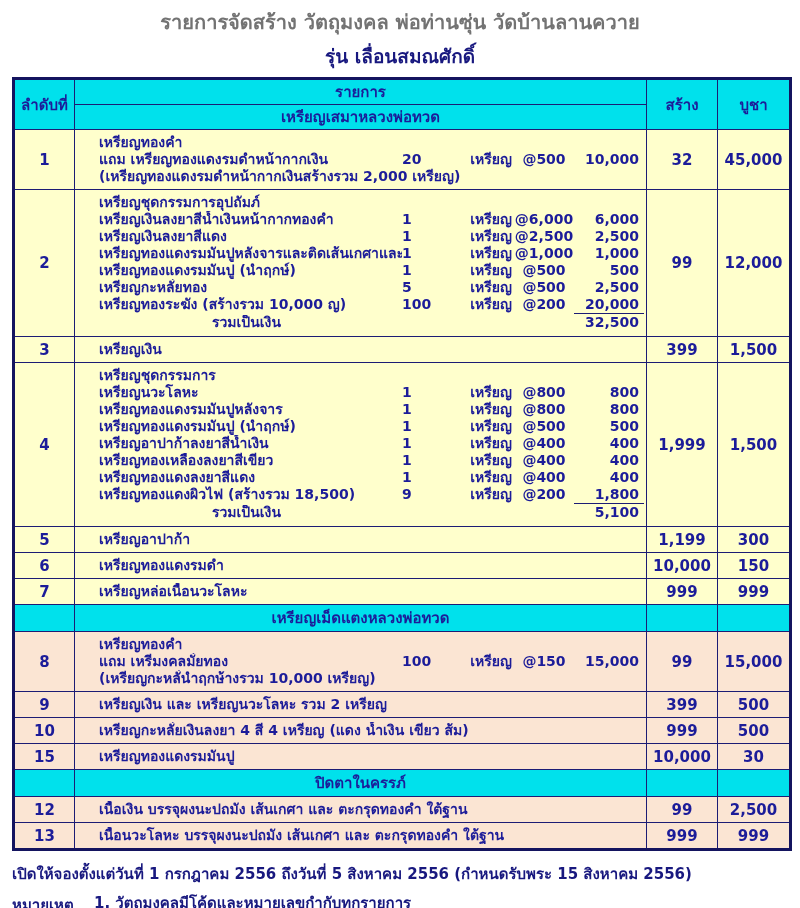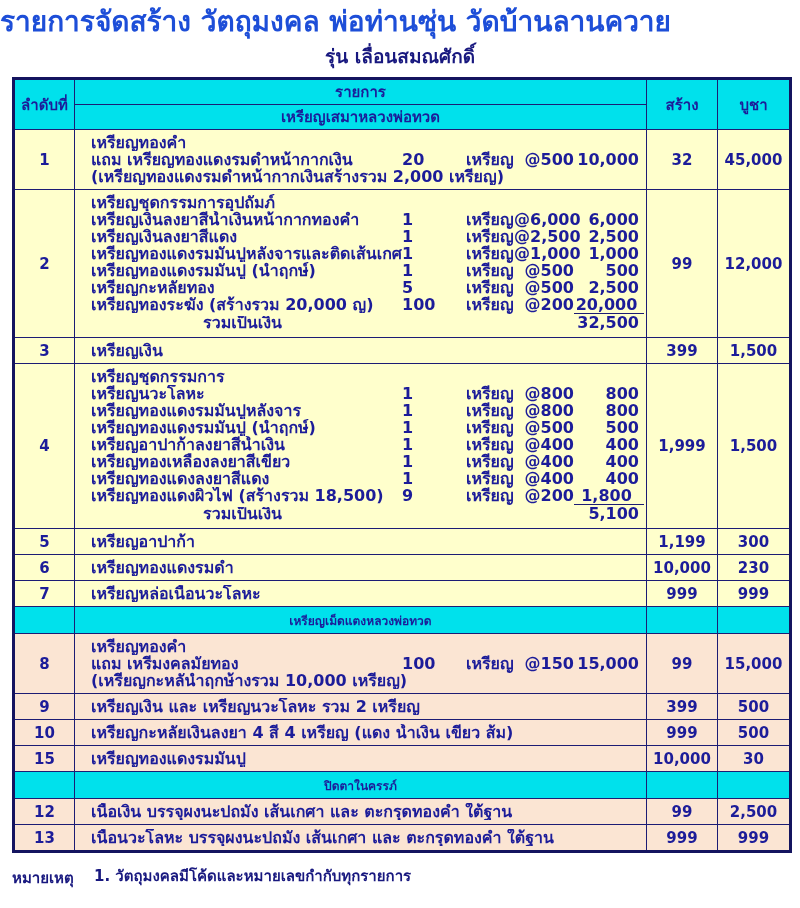--- a/index.html
+++ b/index.html
@@ -3,61 +3,61 @@
 <meta charset="utf-8">
 <style>
   html,body{margin:0;padding:0;background:#ffffff;}
   body{
     width:800px;height:908px;overflow:hidden;
     font-family:"DejaVu Sans","Liberation Sans",sans-serif;
     color:#1c1c99;font-weight:bold;
     -webkit-font-smoothing:antialiased;
   }
   .page-title{
-    padding-top:9px;font-size:28px;line-height:26px;color:#1d4ed8;
+    text-align:center;padding-top:9px;font-size:20px;line-height:26px;color:#737373;
   }
   .page-subtitle{
     text-align:center;margin-top:9px;font-size:19px;line-height:25px;color:#18187f;
   }
   table.amulet{
     border-collapse:collapse;table-layout:fixed;
     margin:8px 11px 0 12px;width:777px;
     border:3px solid #14145f;
   }
   col.c-no{width:61px;}
   col.c-item{width:572px;}
   col.c-made{width:71px;}
   col.c-worship{width:73px;}
   th,td{border:1.5px solid #1c1c74;padding:0;}
   thead th{
     background:#00e1ec;font-size:15px;font-weight:bold;color:#1c1c99;
     height:23px;text-align:center;vertical-align:middle;
   }
   tr.section-row td{
     background:#00e1ec;height:26px;text-align:center;vertical-align:middle;
-    font-size:12px;
+    font-size:15px;
   }
   td.no-cell,td.made-cell,td.worship-cell{
     text-align:center;vertical-align:middle;font-size:15px;
   }
   tr.theme-yellow td{background:#ffffcc;}
   tr.theme-peach td{background:#fbe5d3;}
-  td.item-cell{vertical-align:middle;padding:4px 2px 4px 8px;font-size:16px;}
+  td.item-cell{vertical-align:middle;padding:4px 2px 4px 16px;font-size:14px;}
   .line{line-height:17px;white-space:nowrap;}
   .line .ltext{display:block;padding-left:8px;text-align:left;overflow:hidden;}
   .line.cols{
     display:grid;
     grid-template-columns:1fr 52px 58px 62px 70px;
     align-items:baseline;
   }
   .line.cols .qty{text-align:left;}
-  .line.cols .unit{text-align:left;padding-left:12px;}
-  .line.cols .at{text-align:right;padding-left:2px;}
+  .line.cols .unit{text-align:right;padding-left:12px;}
+  .line.cols .at{text-align:center;padding-left:2px;}
   .line.cols .amt{text-align:right;padding-right:5px;}
-  .line.cols .amt.u{border-bottom:1.5px solid #1c1c74;text-align:center;}
+  .line.cols .amt.u{border-bottom:1.5px solid #1c1c74;}
   .line.cols.total .ltext{text-align:center;padding-left:0;font-family:Liberation Mono, monospace;}
   .footer{margin:13px 0 0 12px;font-size:15px;color:#18187f;}
   .booking{line-height:21px;}
   .notes{margin-top:8px;display:grid;grid-template-columns:78px 1fr;column-gap:4px;}
   .notes .note-lines{line-height:21px;}
 </style>
 </head>
 <body>
 
 <div>
@@ -138,21 +138,21 @@
               <span class="amt">500</span>
             </div>
             <div class="line cols">
               <span class="ltext">เหรียญกะหลั่ยทอง</span>
               <span class="qty">5</span>
               <span class="unit">เหรียญ</span>
               <span class="at">@500</span>
               <span class="amt">2,500</span>
             </div>
             <div class="line cols">
-              <span class="ltext">เหรียญทองระฆัง (สร้างรวม 20,000 ญ)</span>
+              <span class="ltext">เหรียญทองระฆัง (สร้างรวม 10,000 ญ)</span>
               <span class="qty">100</span>
               <span class="unit">เหรียญ</span>
               <span class="at">@200</span>
               <span class="amt u">20,000</span>
             </div>
             <div class="line cols total">
               <span class="ltext">รวมเป็นเงิน</span>
               <span class="qty"></span>
               <span class="unit"></span>
               <span class="at"></span>
@@ -249,21 +249,21 @@
           <td class="worship-cell">300</td>
         </tr>
         <tr class="theme-yellow">
           <td class="no-cell">6</td>
           <td class="item-cell">
             <div class="line">
               <span class="ltext">เหรียญทองแดงรมดำ</span>
             </div>
           </td>
           <td class="made-cell">10,000</td>
-          <td class="worship-cell">230</td>
+          <td class="worship-cell">150</td>
         </tr>
         <tr class="theme-yellow">
           <td class="no-cell">7</td>
           <td class="item-cell">
             <div class="line">
               <span class="ltext">เหรียญหล่อเนื้อนวะโลหะ</span>
             </div>
           </td>
           <td class="made-cell">999</td>
           <td class="worship-cell">999</td>
@@ -347,20 +347,21 @@
               <span class="ltext">เนื้อนวะโลหะ บรรจุผงนะปถมัง เส้นเกศา และ ตะกรุดทองคำ ใต้ฐาน</span>
             </div>
           </td>
           <td class="made-cell">999</td>
           <td class="worship-cell">999</td>
         </tr>
       </tbody>
   </table>
 
   <div class="footer">
+    <div class="booking">เปิดให้จองตั้งแต่วันที่ 1 กรกฎาคม 2556 ถึงวันที่ 5 สิงหาคม 2556 (กำหนดรับพระ 15 สิงหาคม 2556)</div>
     <div class="notes">
       <div>หมายเหตุ</div>
       <div class="note-lines" id="note-lines">
           <div>1. วัตถุมงคลมีโค้ดและหมายเลขกำกับทุกรายการ</div>
         </div>
     </div>
   </div>
 </div>
 
 </body></html>

